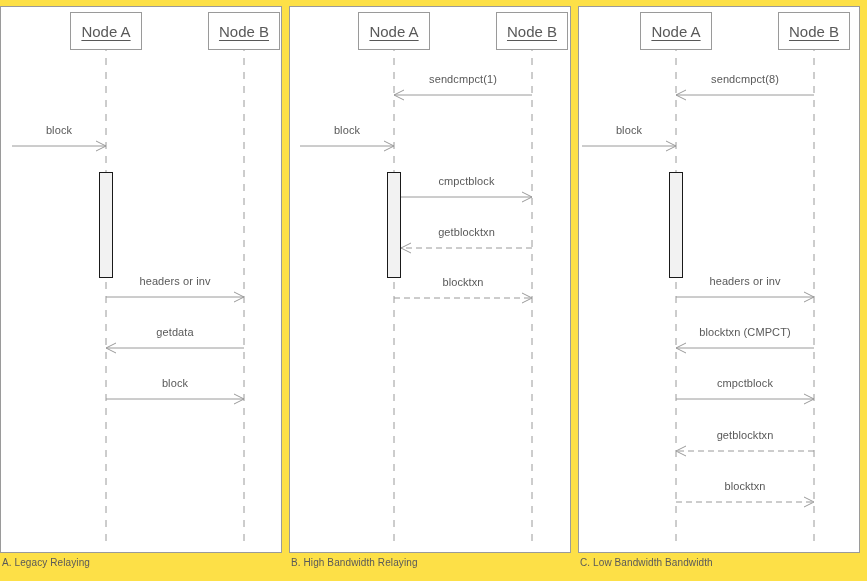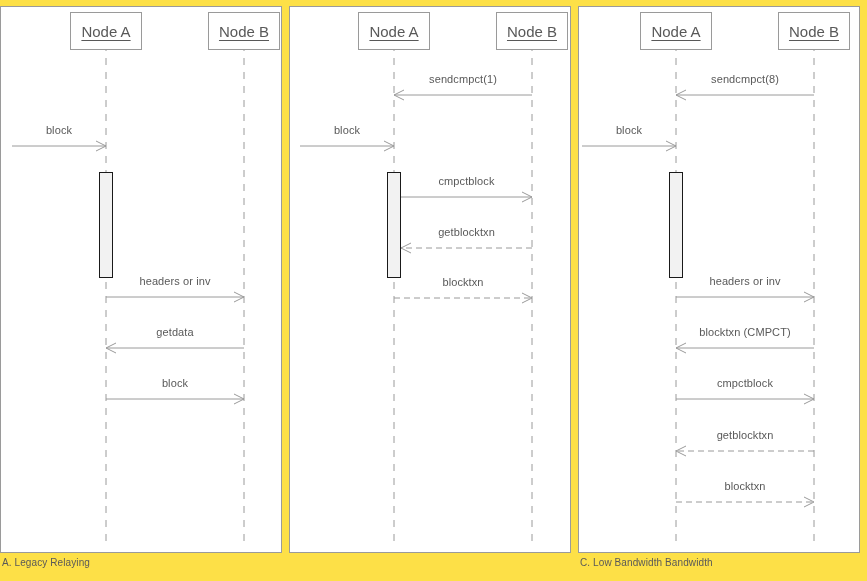--- a/index.html
+++ b/index.html
@@ -150,20 +150,21 @@
       </div>
       <div class="node-box" style="left: 207px; top: 12px; width: 72px;">
         <span class="node-label">Node B</span>
       </div>
       <div class="activation" style="left: 98px; top: 172px; width: 14px; height: 106px;"></div>
       <div class="msg-label" style="left: 174px; top: 73px;">sendcmpct(1)</div>
       <div class="msg-label" style="left: 58px; top: 124px;">block</div>
       <div class="msg-label" style="left: 177.5px; top: 175px;">cmpctblock</div>
       <div class="msg-label" style="left: 177.5px; top: 226px;">getblocktxn</div>
       <div class="msg-label" style="left: 174px; top: 276px;">blocktxn</div>
+      <div class="panel-caption">B. High Bandwidth Relaying</div>
     </div>
     <div class="panel" style="left: 578px; width: 282px; height: 581px;">
       <div class="panel-frame"></div>
       <svg class="diagram-svg" width="282" height="581">
         <line x1="98" x2="98" y1="44" y2="544" stroke="#9a9a9a" stroke-width="1" stroke-dasharray="7,7"></line>
         <line x1="236" x2="236" y1="44" y2="544" stroke="#9a9a9a" stroke-width="1" stroke-dasharray="7,7"></line>
         <g>
           <line x1="236" x2="98" y1="95" y2="95" stroke="#9a9a9a" stroke-width="1"></line>
           <path d="M 108 90 L 98 95 L 108 100" fill="none" stroke="#9a9a9a" stroke-width="1"></path>
         </g>

